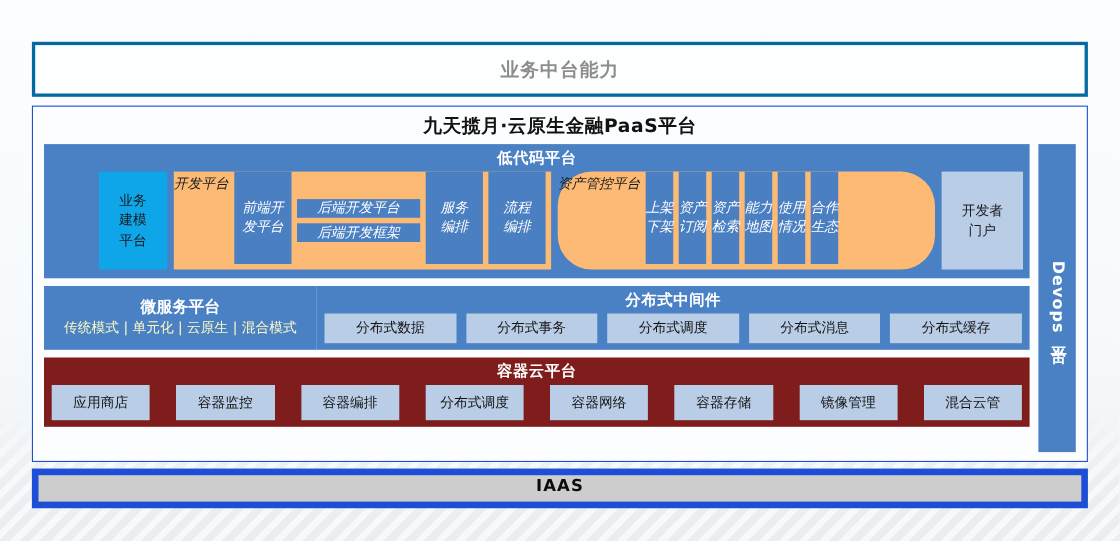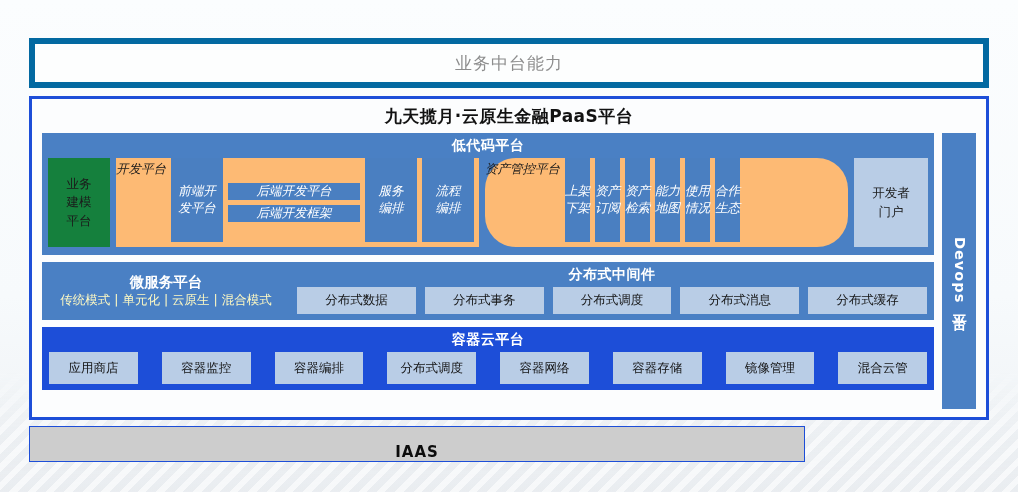--- a/index.html
+++ b/index.html
@@ -20,30 +20,30 @@
     opacity:.55;
     -webkit-mask-image:linear-gradient(to bottom, rgba(0,0,0,0) 0%, rgba(0,0,0,.9) 55%, rgba(0,0,0,1) 100%);
     mask-image:linear-gradient(to bottom, rgba(0,0,0,0) 0%, rgba(0,0,0,.9) 55%, rgba(0,0,0,1) 100%);
   }
 
   .canvas{position:absolute;left:0;top:0;width:1018px;height:492px;}
 
   
   .band-top{
     position:absolute;left:29px;top:38px;width:960px;height:50px;
-    border:6px solid #0369a1;background:#fdfefe;
+    border:3px solid #0369a1;background:#fdfefe;
     display:flex;align-items:center;justify-content:center;
-    font-size:17px;font-weight:normal;color:#8d8d8d;letter-spacing:1px;
+    font-size:17px;font-weight:bold;color:#8d8d8d;letter-spacing:1px;
     box-sizing:border-box;
   }
 
   
   .paas{
     position:absolute;left:29px;top:96px;width:960px;height:324px;
-    border:3px solid #1d4ed8;background:#fcfdfe;box-sizing:border-box;
+    border:1px solid #1d4ed8;background:#fcfdfe;box-sizing:border-box;
   }
   .paas-title{
     height:34px;display:flex;align-items:center;justify-content:center;
     font-size:17px;font-weight:bold;color:#121212;letter-spacing:.5px;
   }
   .paas-body{
     position:absolute;left:10px;right:10px;top:34px;bottom:8px;
     display:flex;gap:8px;
   }
   .paas-left{flex:1;display:flex;flex-direction:column;gap:7px;min-width:0;}
@@ -59,22 +59,22 @@
   .lowcode{height:122px;padding:0 6px 8px;display:flex;flex-direction:column;}
   .lowcode-row{flex:1;display:flex;gap:6px;min-height:0;}
 
   .panel-lt{background:#fdba74;box-sizing:border-box;display:flex;flex-direction:row;font-style:italic;}
   .panel-lt-title{
     text-align:center;font-size:12.5px;color:#1b1b1b;padding:3px 0 2px;
   }
   .panel-inner{flex:1;display:flex;gap:5px;padding:0 5px 5px;min-height:0;}
 
   .biz-model{
-    width:62px;background:#15803d;display:flex;align-items:center;justify-content:center;
-    text-align:center;font-size:12.5px;color:#1b1b1b;line-height:1.45;box-sizing:border-box;
+    width:62px;background:#0ea5e9;display:flex;align-items:center;justify-content:center;
+    text-align:center;font-size:12.5px;color:#1b1b1b;line-height:1.45;box-sizing:border-box;margin-left:44px;
   }
   .devplat{flex:1;min-width:0;}
   .assetplat{flex:1;min-width:0;border-radius:31px;}
 
   .chip{
     background:#4a7fc1;color:#ffffff;font-size:12.5px;line-height:1.35;
     display:flex;align-items:center;justify-content:center;text-align:center;
     box-sizing:border-box;
   }
   .chip-stack{flex:1;display:flex;flex-direction:column;gap:5px;min-width:0;margin-top:25px;}
@@ -96,38 +96,38 @@
   .micro-sub{color:#fef9c3;font-size:12.5px;line-height:1.35;margin-top:1px;}
   .middleware{flex:1;background:#4a80c4;display:flex;flex-direction:column;box-sizing:border-box;min-width:0;}
   .mw-chips{flex:1;display:flex;gap:9px;padding:0 7px 6px;min-width:0;}
   .chip-lt{
     flex:1;background:#b9cde6;color:#141414;font-size:12.5px;
     display:flex;align-items:center;justify-content:center;text-align:center;
     box-sizing:border-box;min-width:0;
   }
 
   
-  .container-row{height:63px;background:#1d4ed8;display:flex;flex-direction:column;box-sizing:border-box;}
+  .container-row{height:63px;background:#7f1d1d;display:flex;flex-direction:column;box-sizing:border-box;}
   .cc-chips{flex:1;display:flex;gap:24px;padding:0 7px 6px;min-width:0;}
 
   
   .devops{
     width:34px;flex:none;background:#4a80c4;
     display:flex;align-items:center;justify-content:center;box-sizing:border-box;
   }
   .devops span{
     writing-mode:vertical-rl;text-orientation:mixed;
     color:#ffffff;font-weight:bold;font-size:14.5px;letter-spacing:1px;white-space:nowrap;
   }
 
   
   .iaas{
-    position:absolute;left:29px;top:426px;width:776px;height:36px;
-    background:#cdcdcd;border:1px solid #1d4ed8;box-sizing:border-box;
-    display:flex;align-items:flex-end;justify-content:center;
+    position:absolute;left:29px;top:426px;width:960px;height:36px;
+    background:#cdcdcd;border:6px solid #1d4ed8;box-sizing:border-box;
+    display:flex;align-items:flex-start;justify-content:center;
     font-size:15px;font-weight:bold;color:#0c0c0c;letter-spacing:1px;
   }
 </style>
 </head>
 <body>
 
 <div class="bg-pattern"></div>
 
 <div class="canvas">
 

